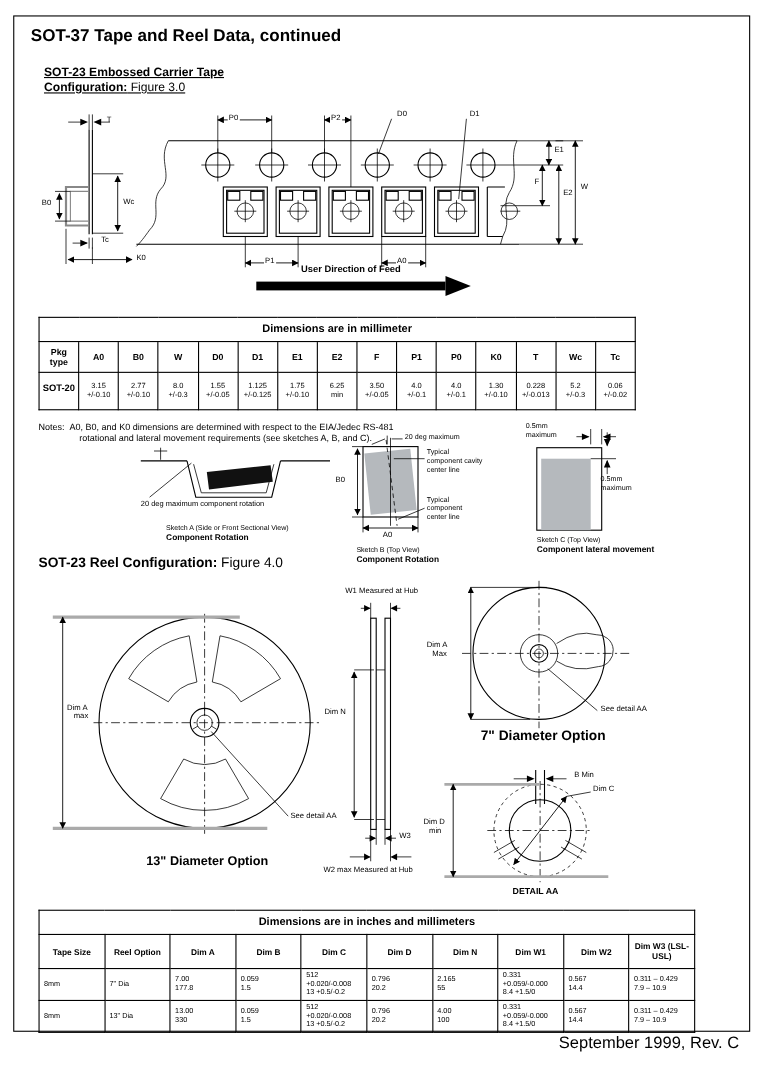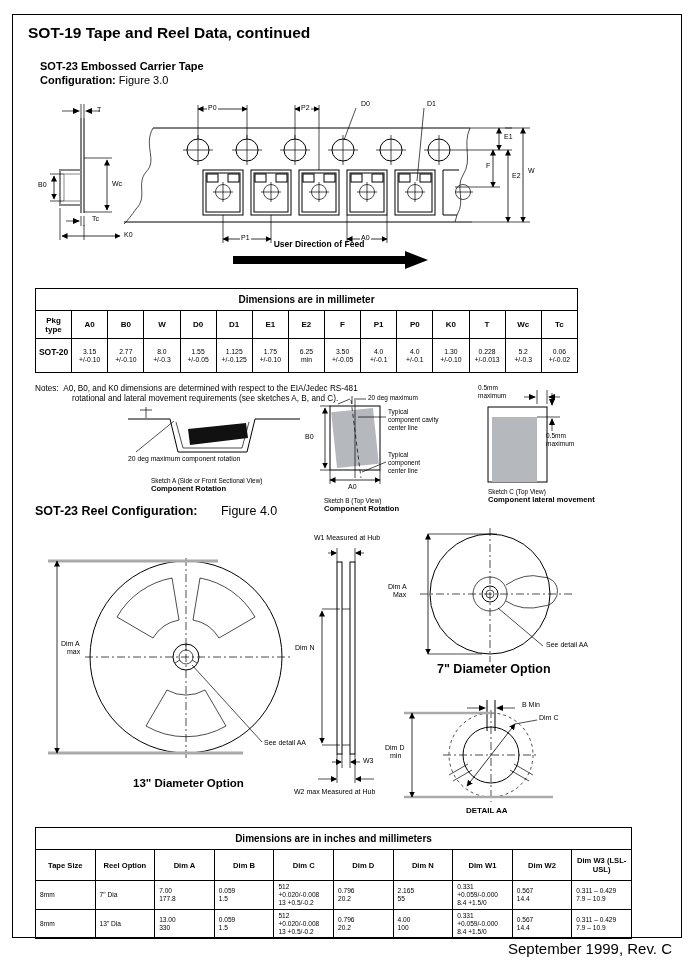--- a/index.html
+++ b/index.html
@@ -3,24 +3,24 @@
 <meta charset="utf-8">
 <style>
   html,body{margin:0;padding:0;background:#e8e8e8;}
   .page{position:relative;width:693px;height:972px;background:#fff;
         font-family:"Liberation Sans","DejaVu Sans",sans-serif;color:#000;overflow:hidden;}
   .frame{position:absolute;left:12px;top:14px;width:668px;height:922px;border:1.5px solid #000;}
   .lbl{position:absolute;font-size:7px;line-height:8px;white-space:nowrap;}
   .lbl.bg{background:#fff;padding:0 1px;}
   .wrap{white-space:normal;}
   .title{position:absolute;left:28px;top:24px;font-size:15.5px;font-weight:bold;}
-  .h3{position:absolute;left:40px;top:59px;font-size:11px;font-weight:bold;line-height:14px;}
+  .h3{position:absolute;left:40px;top:59px;font-size:11px;font-weight:bold;line-height:14px;text-decoration:underline;}
   .h3 .norm{font-weight:normal;}
   .h4{position:absolute;left:35px;top:504px;font-size:12.5px;font-weight:bold;}
-  .h4 .norm{font-weight:normal;margin-left:20px;}
+  .h4 .norm{font-weight:normal;}
   .notes{position:absolute;left:35px;top:368px;font-size:8.2px;line-height:10px;margin-top:16px;}
   .notes .ind{padding-left:37px;}
   .feed{position:absolute;left:233px;top:239px;width:172px;text-align:center;font-size:8.5px;font-weight:bold;}
   .cap1{font-size:6.4px;}
   .cap2{font-size:7.6px;font-weight:bold;}
   .bigcap{font-size:11.5px;font-weight:bold;}
   .footer{position:absolute;right:21px;top:940px;font-size:15px;}
   table{border-collapse:collapse;table-layout:fixed;}
   td{border:1px solid #000;text-align:center;vertical-align:middle;overflow:hidden;}
   .t1{position:absolute;left:35px;top:288px;width:543px;}
@@ -227,21 +227,21 @@
       <path class="thin" d="M468 764 L449 775 M472 770 L453 781 M514 764 L533 775 M510 770 L529 781"></path>
       <path class="thin" d="M467 708 H484 M498 708 H515"></path>
       <path d="M486 708 L479 705 V711 Z M496 708 L503 705 V711 Z" fill="#000"></path>
       <line class="dim" x1="467" y1="786" x2="515" y2="724"></line>
       <path class="thin" d="M515 724 L537 720"></path>
       <path stroke="#aaa" stroke-width="2.5" d="M404 713 H490 M404 797 H553" fill="none"></path>
       <line class="dim" x1="412" y1="713" x2="412" y2="797"></line>
     </g>
   </svg>
 
-  <div class="title">SOT-19 Tape and Reel Data, continued</div>
+  <div class="title">SOT-37 Tape and Reel Data, continued</div>
 
   <div class="h3">
     <div>SOT-23 Embossed Carrier Tape</div>
     <div><span>Configuration:</span><span class="norm"> Figure 3.0</span></div>
   </div>
 
   <div class="lbl" style="left:97px;top:106px">T</div>
   <div class="lbl" style="left:38px;top:181px">B0</div>
   <div class="lbl" style="left:112px;top:180px">Wc</div>
   <div class="lbl" style="left:92px;top:215px">Tc</div>

